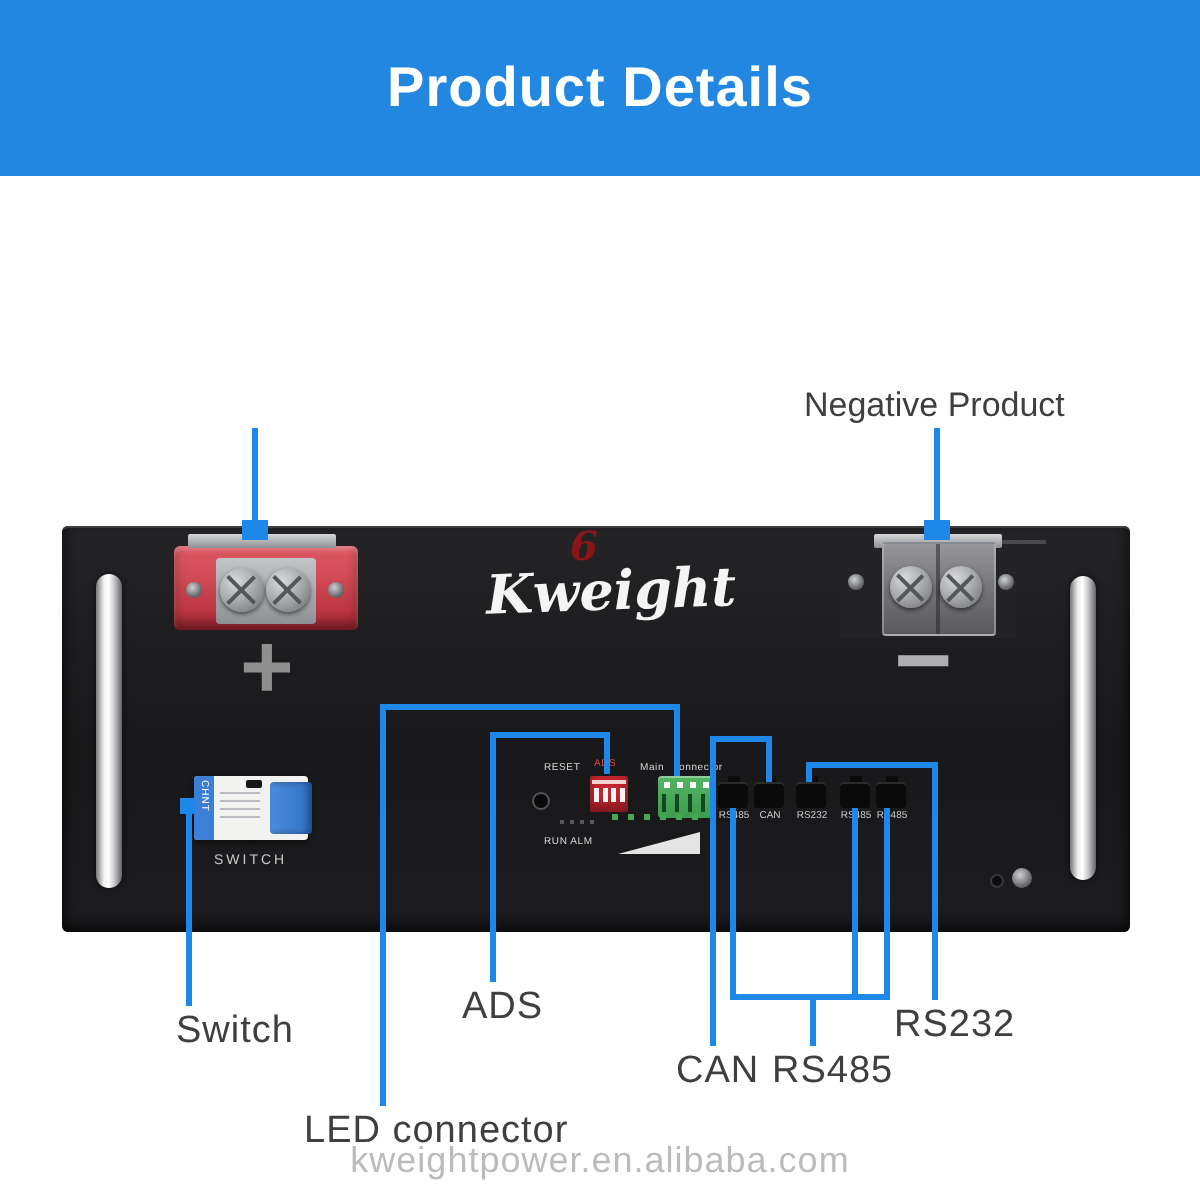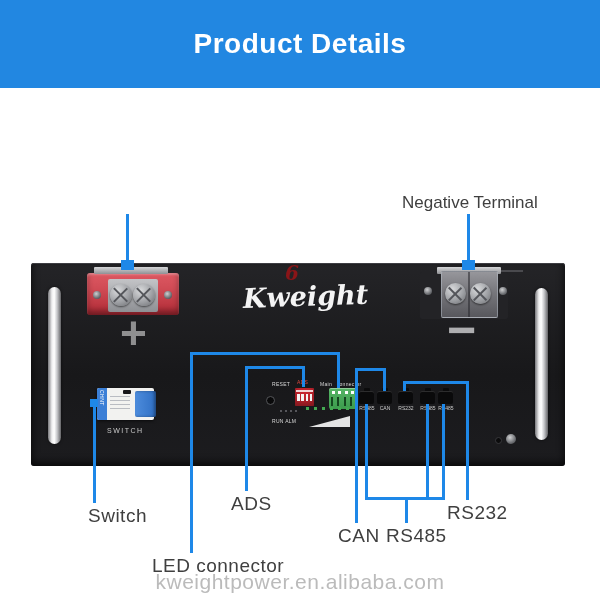--- a/index.html
+++ b/index.html
@@ -30,39 +30,39 @@
   .screw-lg::before{transform:rotate(45deg);} .screw-lg::after{transform:rotate(-45deg);}
   .screw-sm{position:absolute;z-index:4;border-radius:50%;background:radial-gradient(circle at 40% 35%,#cfd0d2,#6d6f73 60%,#3a3b3e);}
   .bigsym{position:absolute;z-index:3;color:#8f8f90;font-weight:700;}
   .port{position:absolute;width:22px;z-index:3;}
   .port .nub{position:absolute;left:8px;top:0;width:6px;height:4px;background:#0b0b0c;border-radius:1px;}
   .port .pbody{position:absolute;left:3px;top:3px;width:15px;height:13px;background:#0a0a0b;border-radius:2px;
                box-shadow:inset 0 1px 0 rgba(255,255,255,.14);}
   .port .plabel{position:absolute;left:0;top:17px;width:22px;text-align:center;font-size:5px;line-height:6px;
                color:#c9c9c9;letter-spacing:0;}
   .tinytext{position:absolute;z-index:3;font-size:5px;line-height:6px;color:#d8d8d8;letter-spacing:0.3px;}
-  .watermark{position:absolute;left:0;top:570px;width:600px;text-align:center;font-size:21px;
+  .watermark{position:absolute;left:0;top:570px;width:600px;text-align:center;font-size:18px;
              color:var(--watermark_gray);letter-spacing:0.5px;z-index:6;}
   .negblock{position:absolute;z-index:3;border-radius:2px;border:1px solid rgba(190,200,210,.45);
             background:linear-gradient(180deg,#96969b 0%,#77777c 45%,#58585d 100%);}
   .negblock::after{content:"";position:absolute;left:26px;top:0;width:2px;height:100%;background:rgba(40,40,45,.55);}
   .greenconn{position:absolute;z-index:3;background:linear-gradient(180deg,#55b465,#3c9c4d);border-radius:2px;
              box-shadow:inset 0 1px 0 rgba(255,255,255,.35);}
   .dip{position:absolute;z-index:3;background:var(--dip_red);border-radius:1px;box-shadow:inset 0 -4px 6px rgba(0,0,0,.35);}
 </style>
 </head>
 <body>
 
 <div class="stage">
 
   <div class="banner">
     <h1>Product Details</h1>
   </div>
 
-  <span class="clabel" style="left:402px;top:193px;">Negative Terminal</span>
+  <span class="clabel" style="left:402px;top:193px;">Negative Product</span>
 
   <div class="panel"></div>
 
   <div class="handle" style="left:48px;top:287px;width:13px;height:157px;"></div>
   <div class="handle" style="left:535px;top:288px;width:13px;height:152px;"></div>
 
   <div class="silverbar" style="left:94px;top:267px;width:74px;height:7px;"></div>
   <div style="position:absolute;left:87px;top:273px;width:92px;height:42px;border-radius:3px;z-index:2;
               background:linear-gradient(180deg,#dd5862 0%,#d14c56 35%,#b02a35 100%);
               box-shadow:inset 0 2px 2px rgba(255,255,255,.25), inset 0 -4px 6px rgba(0,0,0,.4);"></div>

